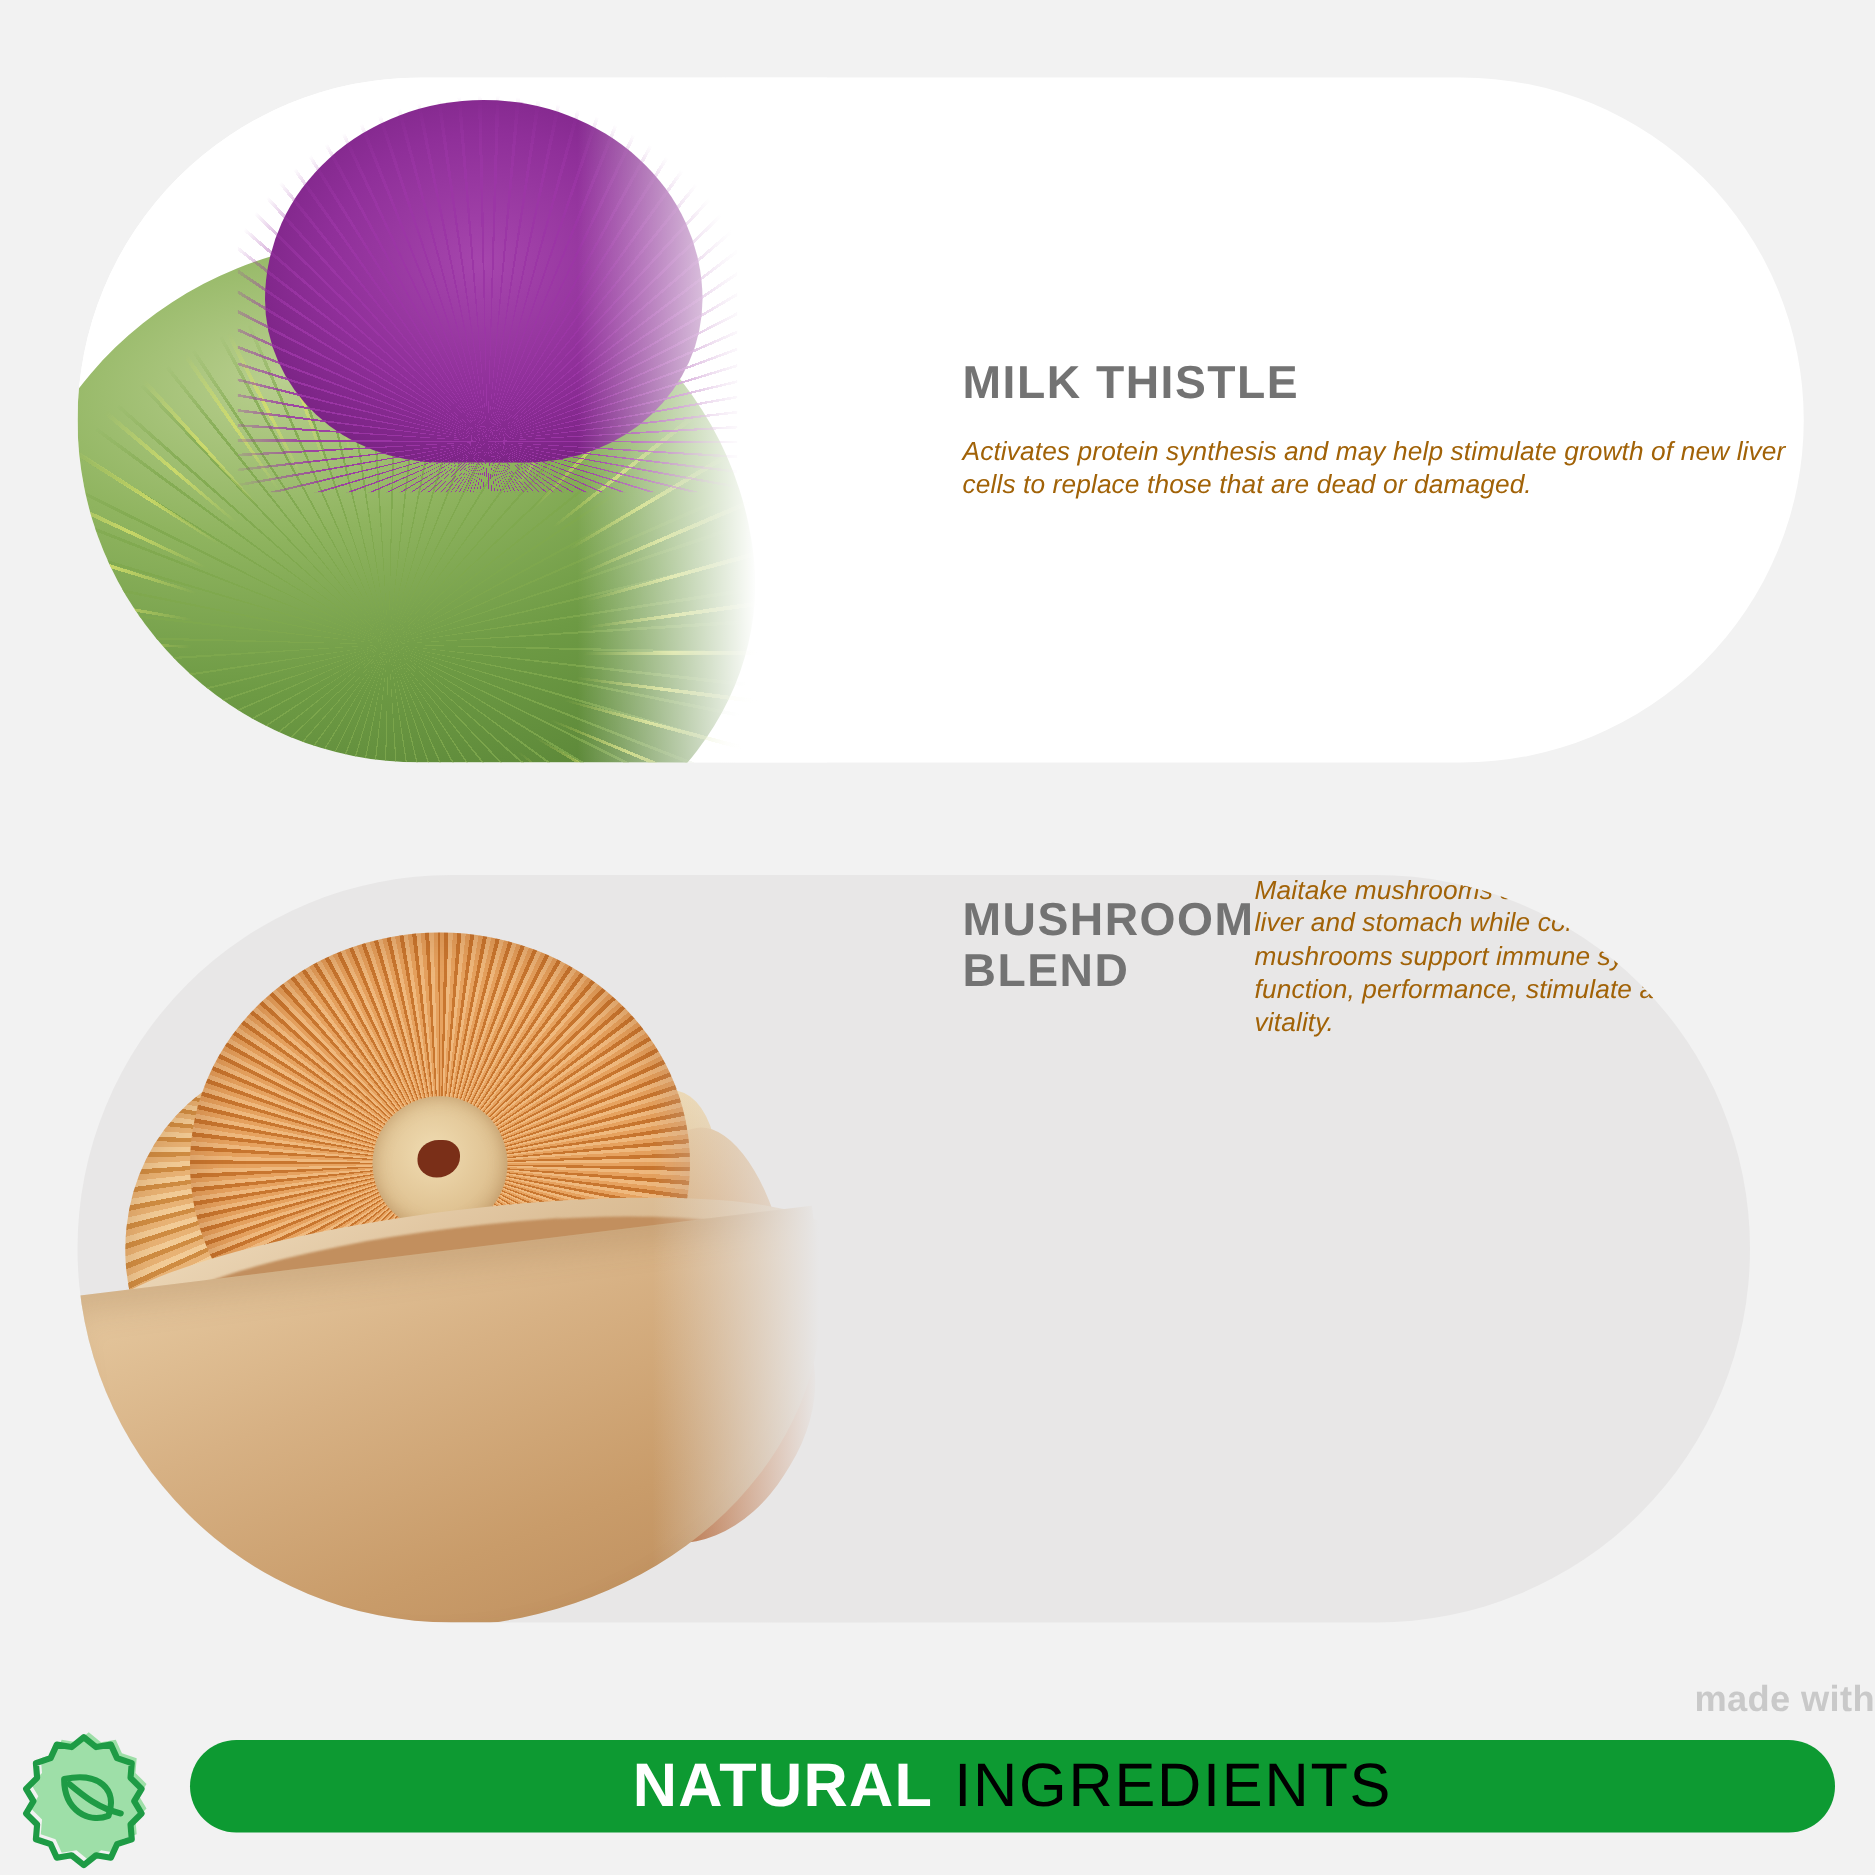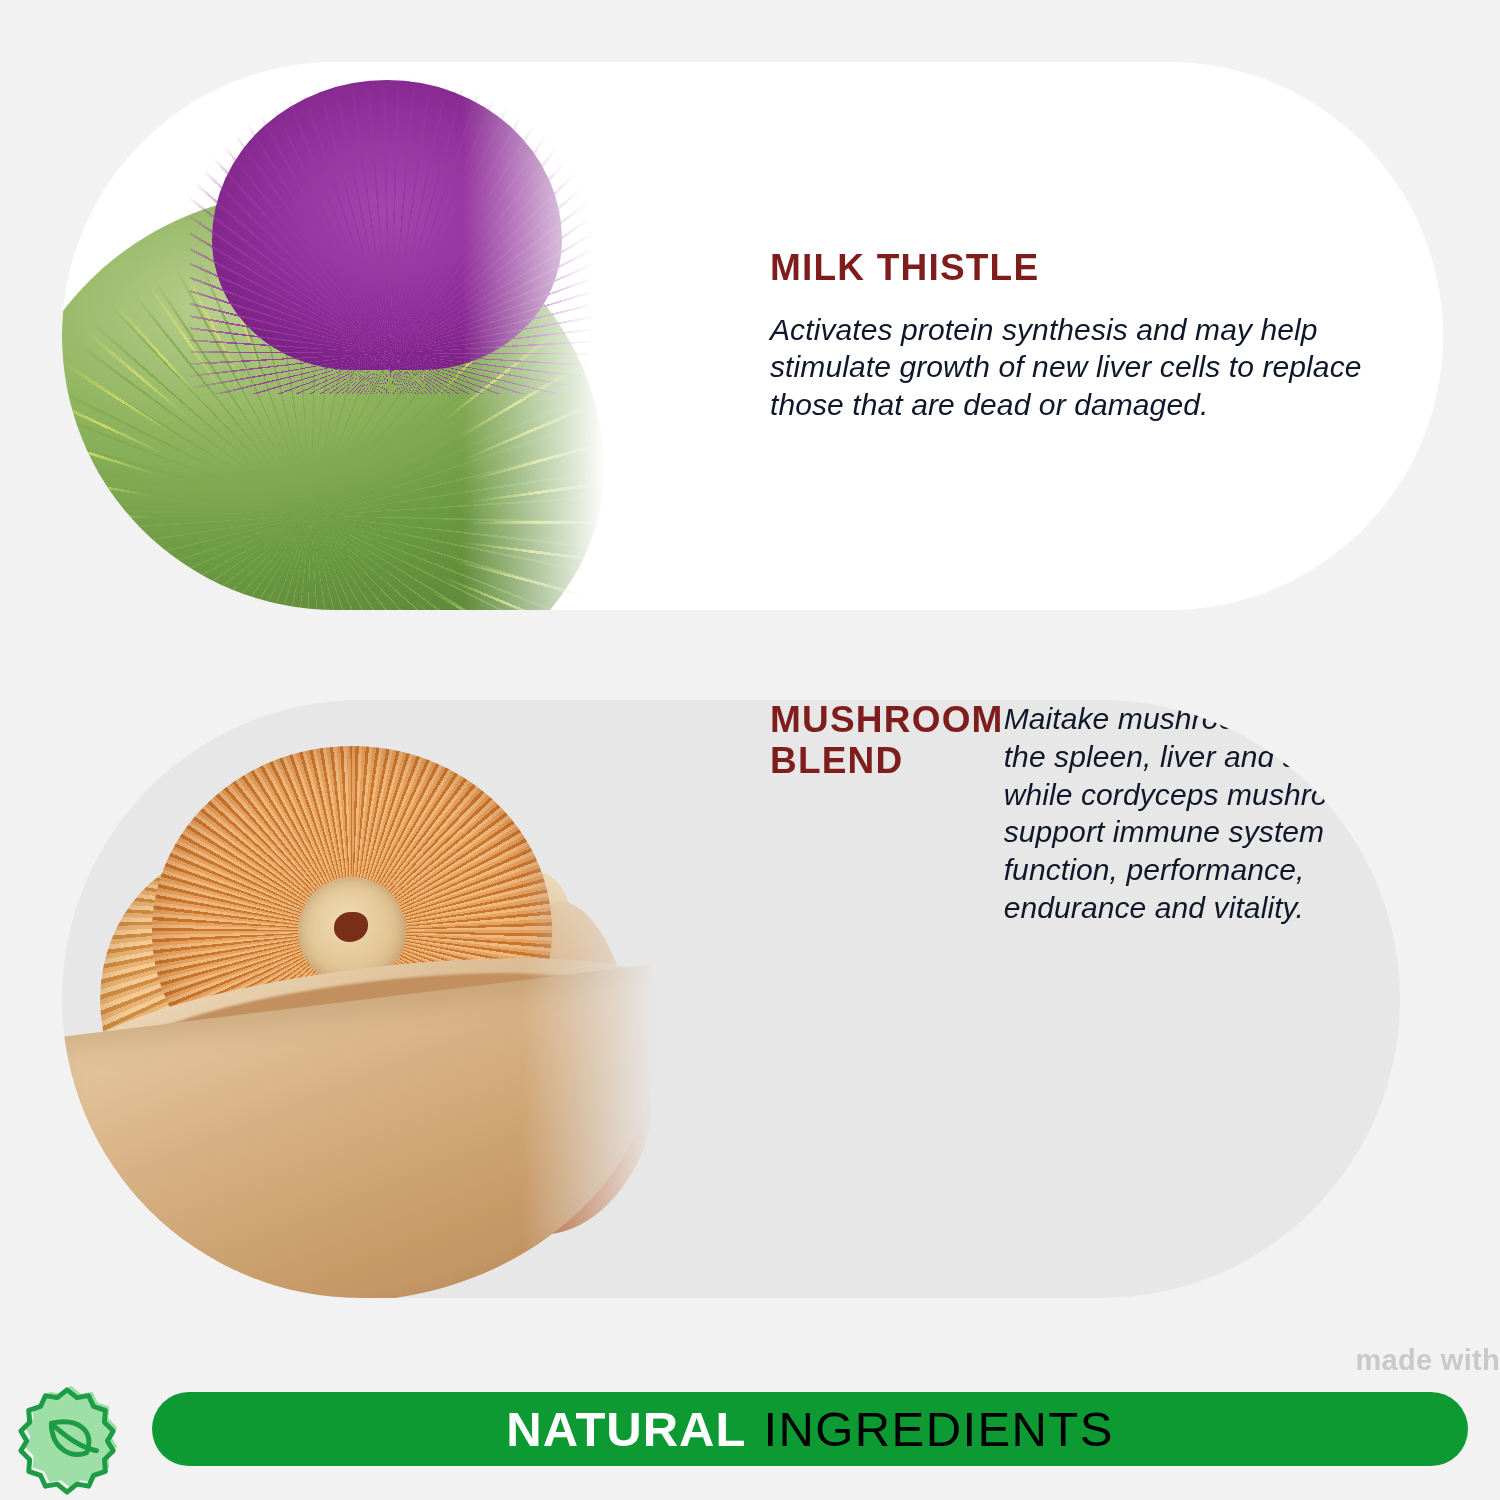--- a/index.html
+++ b/index.html
@@ -307,28 +307,28 @@
     display: flex;
     flex-direction: row;
     justify-content: center;
   }
 
   
   .card-title {
     font-size: 37px;
     font-weight: 700;
     letter-spacing: 1.2px;
-    color: #7f1d1d;
-    margin: 0 0 22px 0;
+    color: #737373;
+    margin: 16px 0 22px 0;
     line-height: 1.1;
   }
   .card-body {
-    font-size: 30px;
+    font-size: 21px;
     font-style: italic;
-    color: #0f172a;
+    color: #a16207;
     line-height: 1.26;
     margin: 0;
     letter-spacing: 0.1px;
   }
 
   
   .footer {
     position: absolute;
     left: 0;
     bottom: 0;
@@ -417,21 +417,21 @@
       <div class="cap-big"></div>
       <div class="cap-hole"></div>
       <div class="bowl-rim"></div>
       <div class="bowl-cavity"></div>
       <div class="bowl"></div>
       <div class="mush-fade"></div>
     </div>
 
     <div class="card-mushroom-text">
       <h2 class="card-title">MUSHROOM BLEND</h2>
-      <p class="card-body">Maitake mushrooms support the spleen, liver and stomach while cordyceps mushrooms support immune system function, performance, endurance and vitality.</p>
+      <p class="card-body">Maitake mushrooms support the spleen, liver and stomach while cordyceps mushrooms support immune system function, performance, stimulate and vitality.</p>
     </div>
 
   </div>
 
   <div class="footer">
 
     <div class="made-with">made with</div>
 
     <div class="badge">
       <svg viewBox="0 0 120 120" width="118" height="118" aria-hidden="true">

